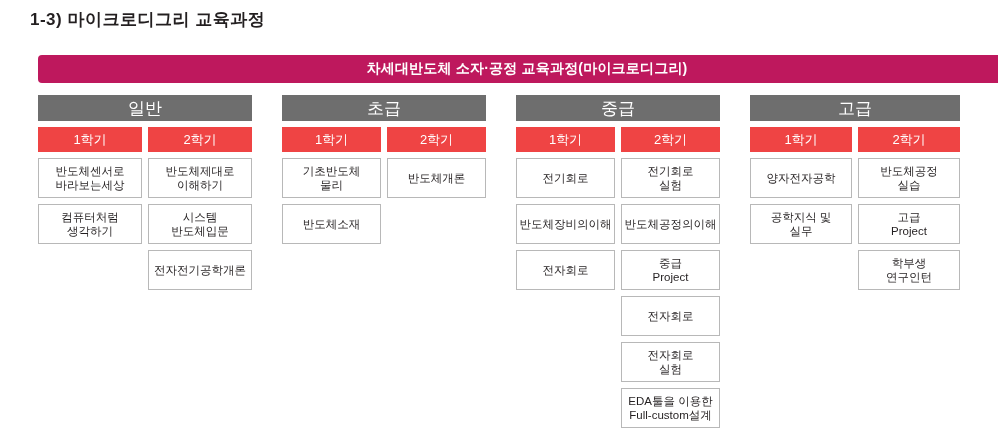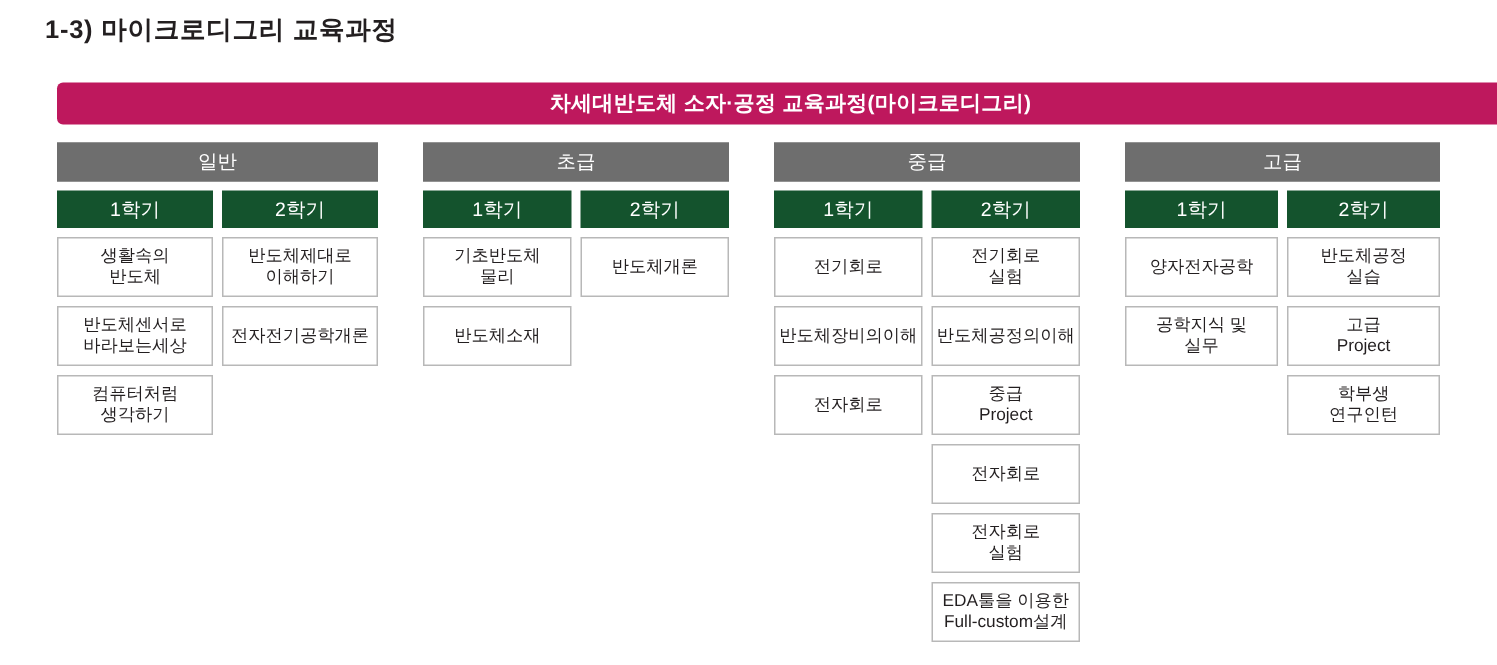--- a/index.html
+++ b/index.html
@@ -46,40 +46,40 @@
     letter-spacing: 0.2px;
   }
   .track {
     position: absolute;
     top: 95px;
   }
   .track-header {
     height: 26px;
     background: #6e6e6e;
     color: #ffffff;
-    font-size: 13px;
+    font-size: 17px;
     display: flex;
     align-items: center;
     justify-content: center;
     border: 1px solid #6e6e6e;
     box-sizing: border-box;
   }
   .sem-row {
     display: flex;
     margin-top: 6px;
     gap: 6px;
   }
   .sem-col {
     display: flex;
     flex-direction: column;
     gap: 6px;
   }
   .sem-head {
     height: 25px;
-    background: #14532d;
+    background: #ef4444;
     color: #ffffff;
     font-size: 13px;
     display: flex;
     align-items: center;
     justify-content: center;
     box-sizing: border-box;
   }
   .course {
     border: 1px solid #b8b8b8;
     background: #ffffff;
@@ -114,31 +114,31 @@
 
   <div class="page-title">1-3) 마이크로디그리 교육과정</div>
 
   <div class="banner">차세대반도체 소자·공정 교육과정(마이크로디그리)</div>
 
   <div class="track" id="track-0">
     <div class="track-header">일반</div>
     <div class="sem-row">
       <div class="sem-col">
         <div class="sem-head">1학기</div>
-        <div class="course h2">생활속의
-반도체</div>
         <div class="course h2">반도체센서로
 바라보는세상</div>
         <div class="course h2">컴퓨터처럼
 생각하기</div>
       </div>
       <div class="sem-col">
         <div class="sem-head">2학기</div>
         <div class="course h2">반도체제대로
 이해하기</div>
+        <div class="course h2">시스템
+반도체입문</div>
         <div class="course h2">전자전기공학개론</div>
       </div>
     </div>
   </div>
 
   <div class="track" id="track-1">
     <div class="track-header">초급</div>
     <div class="sem-row">
       <div class="sem-col">
         <div class="sem-head">1학기</div>

